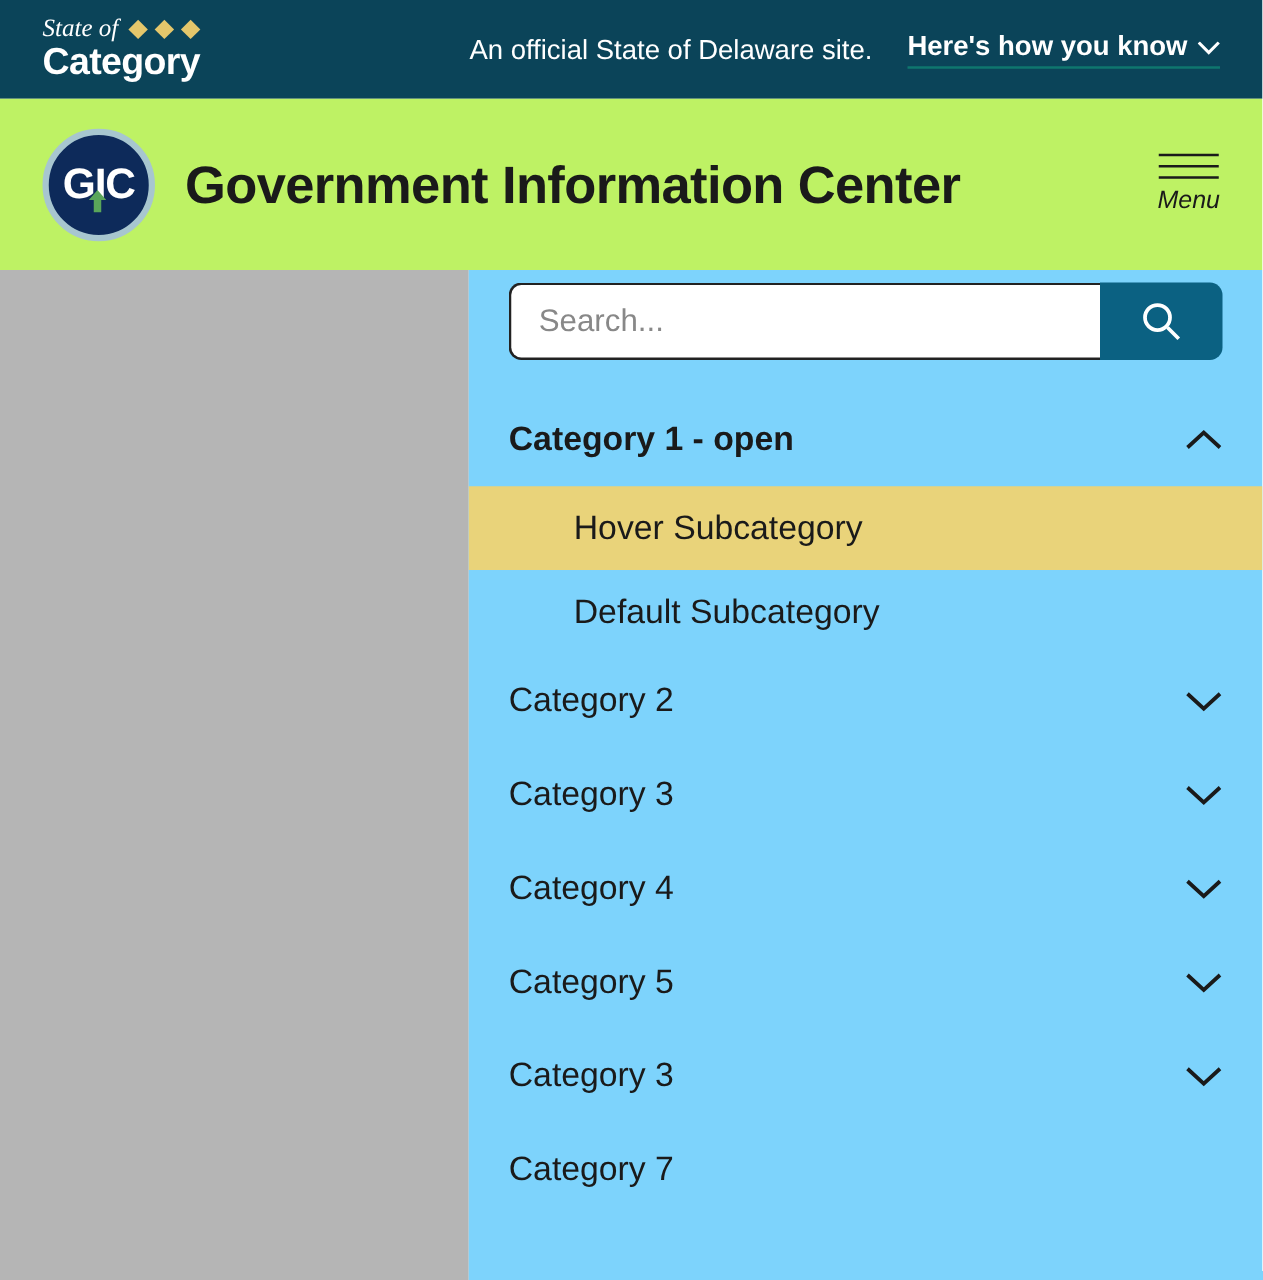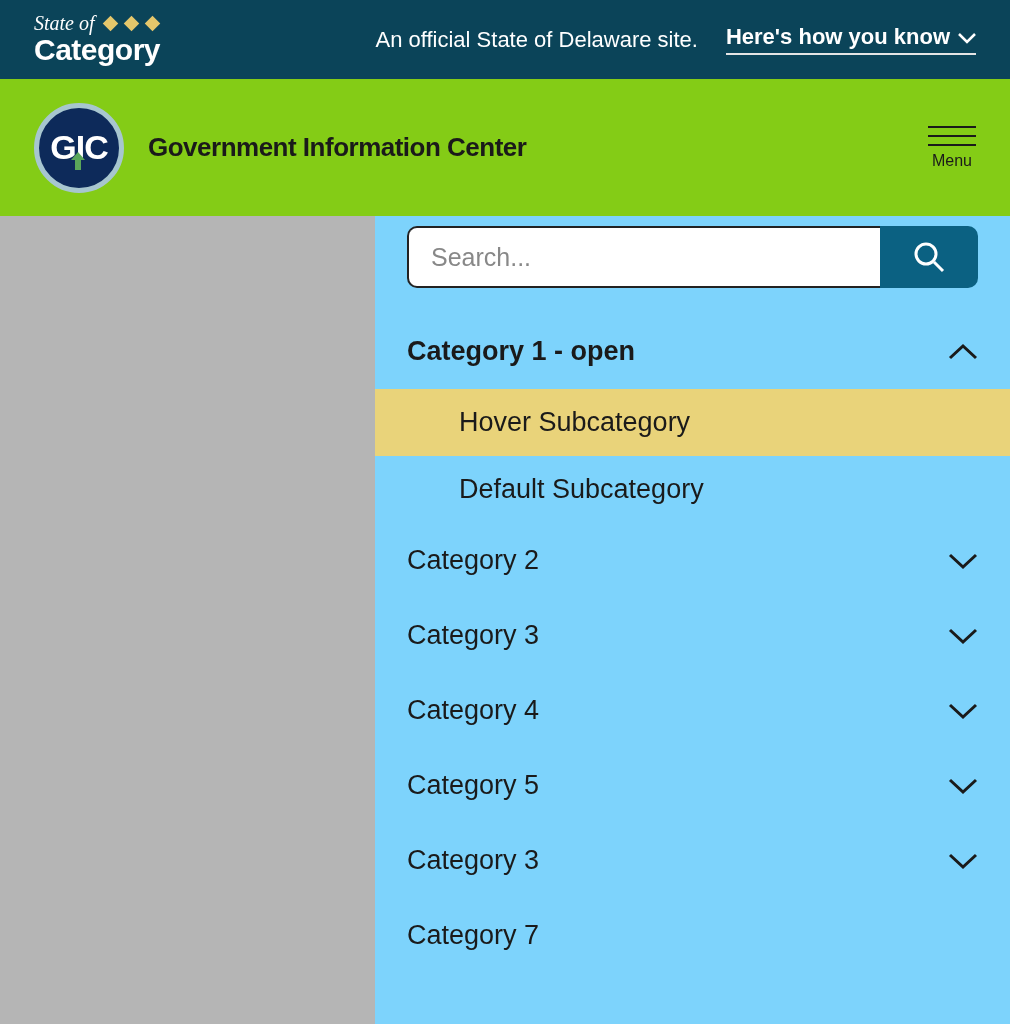--- a/index.html
+++ b/index.html
@@ -46,32 +46,32 @@
     letter-spacing: -0.5px;
     margin-top: -2px;
   }
   .official-text {
     font-size: 22px;
     margin-right: 28px;
   }
   .how-know {
     font-size: 22px;
     font-weight: 700;
-    border-bottom: 2px solid #e5e5e5;
+    border-bottom: 2px solid #0f766e;
     padding-bottom: 3px;
     cursor: pointer;
     display: inline-flex;
     align-items: center;
     gap: 8px;
   }
   .how-know-chevron { display:inline-block; }
   
   
   .site-header {
-    background: #84cc16;
+    background: #bef264;
     height: 137px;
     display: flex;
     align-items: center;
     padding: 0 34px;
     position: relative;
   }
   .gic-logo {
     width: 90px;
     height: 90px;
     border-radius: 50%;
@@ -91,21 +91,21 @@
     position: relative;
   }
   .gic-arrow {
     position: absolute;
     left: 32px;
     bottom: 18px;
     width: 14px;
     height: 18px;
   }
   .site-title {
-    font-size: 26px;
+    font-size: 42px;
     font-weight: 800;
     color: #1a1a1a;
     letter-spacing: -0.5px;
   }
   .menu-btn {
     margin-left: auto;
     display: flex;
     flex-direction: column;
     align-items: center;
     cursor: pointer;
@@ -115,22 +115,23 @@
     display: flex;
     flex-direction: column;
     gap: 7px;
   }
   .menu-line {
     width: 48px;
     height: 2px;
     background: #1a1a1a;
   }
   .menu-label {
-    font-size: 16px;
+    font-size: 20px;
     color: #1a1a1a;
+    font-style: italic;
   }
   
   
   .content {
     display: flex;
     height: 808px;
   }
   .sidebar-gray {
     width: 375px;
     background: #b5b5b5;

